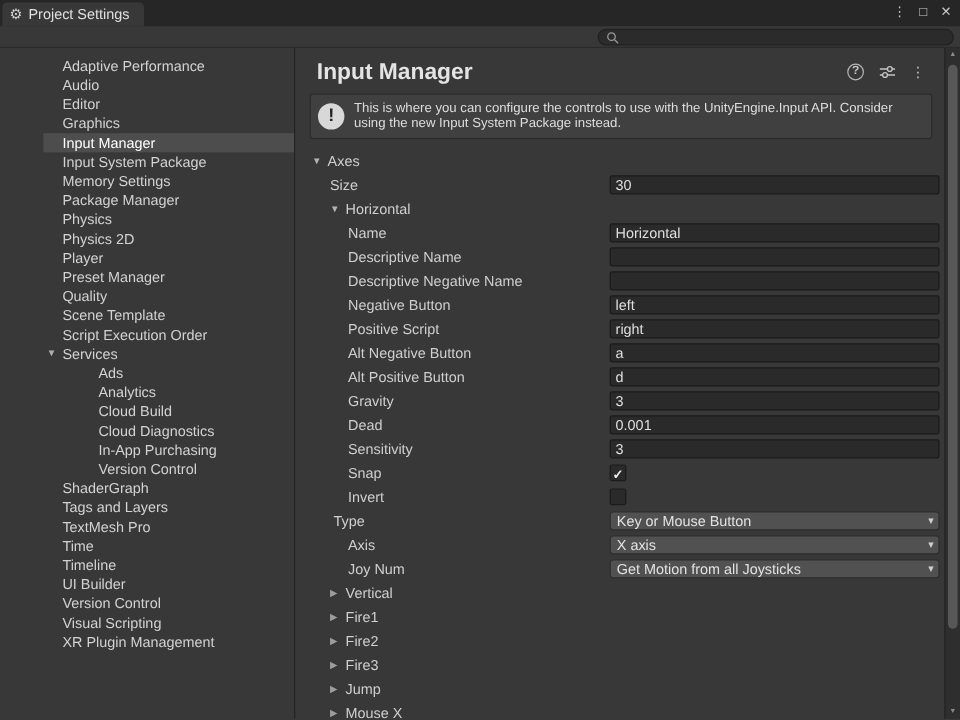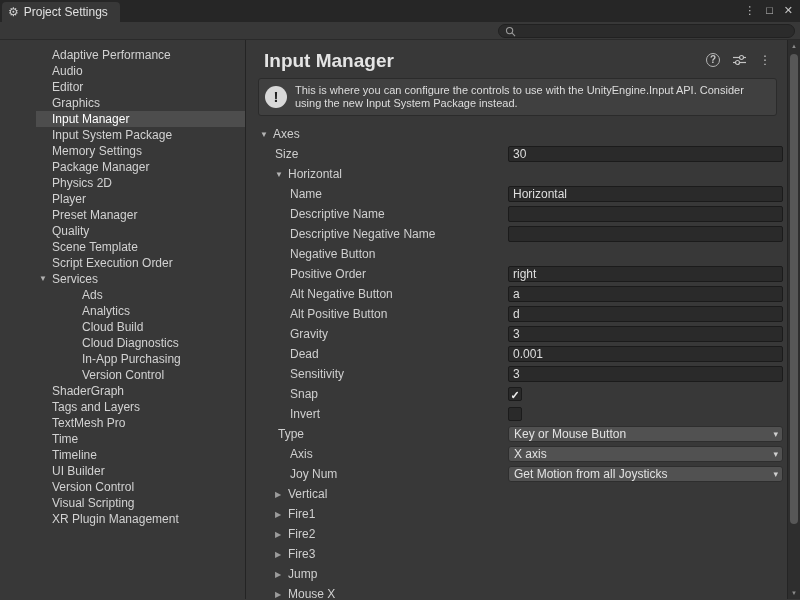--- a/index.html
+++ b/index.html
@@ -106,20 +106,21 @@
 
   <div class="sidebar">
       <div class="side-item"><span class="lbl">Adaptive Performance</span></div>
       <div class="side-item"><span class="lbl">Audio</span></div>
       <div class="side-item"><span class="lbl">Editor</span></div>
       <div class="side-item"><span class="lbl">Graphics</span></div>
       <div class="side-item selected"><span class="lbl">Input Manager</span></div>
       <div class="side-item"><span class="lbl">Input System Package</span></div>
       <div class="side-item"><span class="lbl">Memory Settings</span></div>
       <div class="side-item"><span class="lbl">Package Manager</span></div>
+      <div class="side-item"><span class="lbl">Physics</span></div>
       <div class="side-item"><span class="lbl">Physics 2D</span></div>
       <div class="side-item"><span class="lbl">Player</span></div>
       <div class="side-item"><span class="lbl">Preset Manager</span></div>
       <div class="side-item"><span class="lbl">Quality</span></div>
       <div class="side-item"><span class="lbl">Scene Template</span></div>
       <div class="side-item"><span class="lbl">Script Execution Order</span></div>
       <div class="side-item"><span class="tri">▼</span><span class="lbl">Services</span></div>
       <div class="side-item lvl1"><span class="lbl">Ads</span></div>
       <div class="side-item lvl1"><span class="lbl">Analytics</span></div>
       <div class="side-item lvl1"><span class="lbl">Cloud Build</span></div>
@@ -191,24 +192,25 @@
         <div class="prow">
           <span class="plabel" style="left: 44px;">
             <span>Descriptive Negative Name</span>
           </span>
           <input class="tfield" style="">
         </div>
         <div class="prow">
           <span class="plabel" style="left: 44px;">
             <span>Negative Button</span>
           </span>
-        </div>
-        <div class="prow">
-          <span class="plabel" style="left: 44px;">
-            <span>Positive Order</span>
+          <input class="tfield" value="left" style="">
+        </div>
+        <div class="prow">
+          <span class="plabel" style="left: 44px;">
+            <span>Positive Script</span>
           </span>
           <input class="tfield" value="right" style="">
         </div>
         <div class="prow">
           <span class="plabel" style="left: 44px;">
             <span>Alt Negative Button</span>
           </span>
           <input class="tfield" value="a" style="">
         </div>
         <div class="prow">

